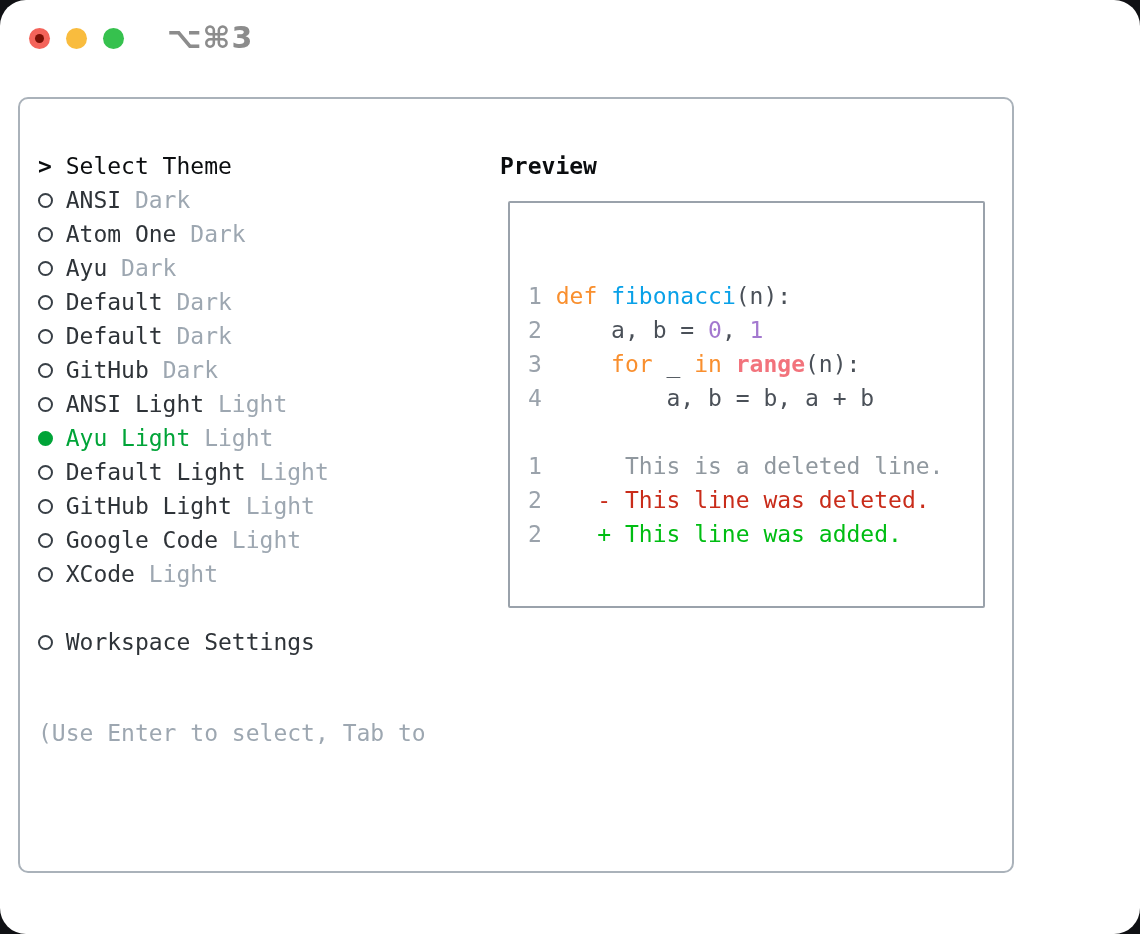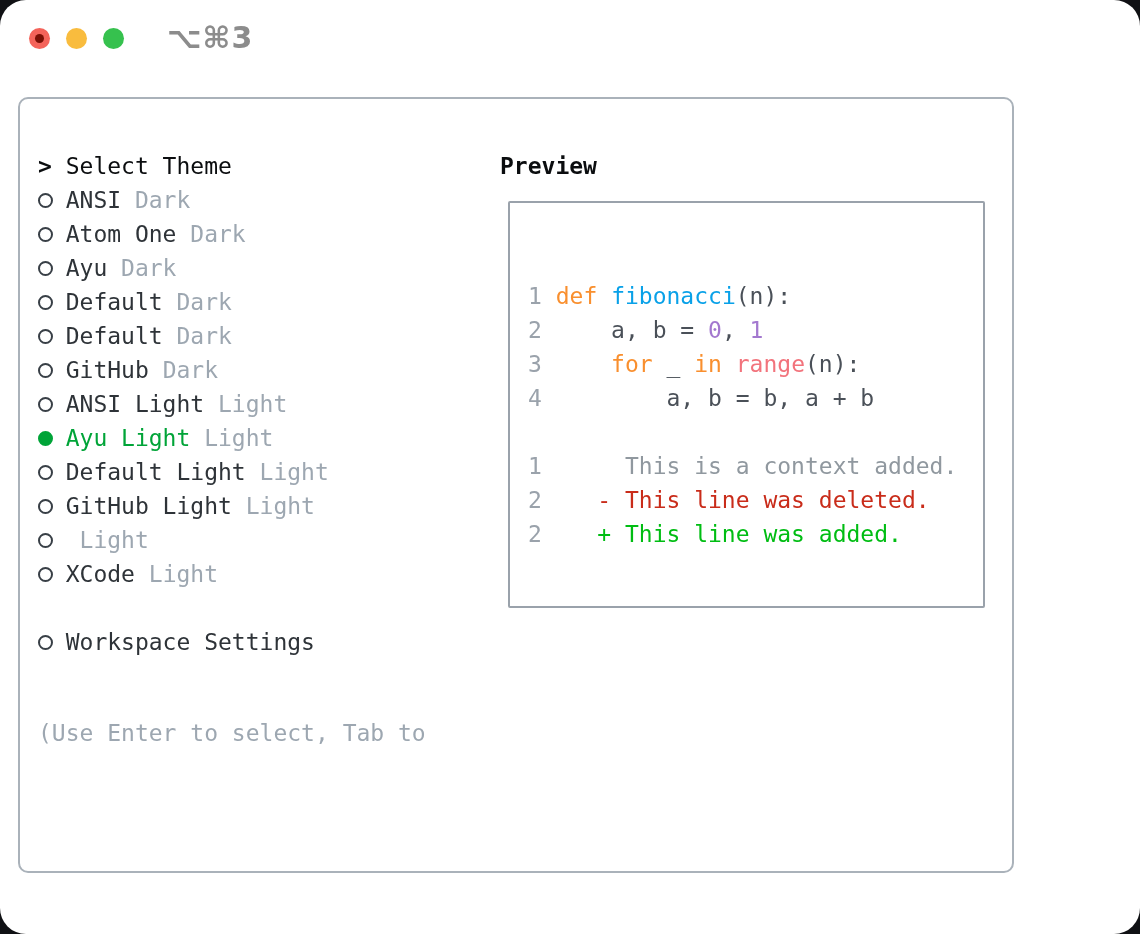--- a/index.html
+++ b/index.html
@@ -58,21 +58,21 @@
   .preview-box{
     position:absolute;left:488px;top:102px;width:477px;height:407px;
     box-sizing:border-box;border:2px solid var(--border-preview);
     border-radius:2px;padding:76px 0 0 18px;overflow:hidden;
   }
   .code-line{height:34px;line-height:34px;white-space:pre;font-size:23px;}
   .c-ln{color:var(--code-line-number);}
   .c-fg{color:var(--code-fg);}
   .c-kw{color:var(--code-keyword);}
   .c-fn{color:var(--code-function);}
-  .c-call{color:var(--code-call);}
+  .c-call{color:var(--code-call);font-weight:bold;}
   .c-num{color:var(--code-number);}
   .c-ctx{color:var(--diff-context);}
   .c-del{color:var(--diff-deleted);margin-top:24px;}
   .c-add{color:var(--diff-added);}
 </style>
 </head>
 <body>
 
 <div class="window">
   <div class="traffic">
@@ -155,20 +155,21 @@
           <span class="marker">
             <span class="radio"></span>
           </span>
           <span class="lbl">GitHub Light</span>
           <span class="variant">Light</span>
         </div>
         <div class="row">
           <span class="marker">
             <span class="radio"></span>
           </span>
+          <span class="lbl">Google Code</span>
           <span class="variant">Light</span>
         </div>
         <div class="row">
           <span class="marker">
             <span class="radio"></span>
           </span>
           <span class="lbl">XCode</span>
           <span class="variant">Light</span>
         </div>
         <div class="row"></div>
@@ -183,18 +184,18 @@
           <span class="lbl">(Use Enter to select, Tab to</span>
         </div>
       </div>
     <div class="preview-label">Preview</div>
     <div class="preview-box">
         <div class="code-line"><span class="c-ln">1</span><span class="c-fg"> </span><span class="c-kw">def</span><span class="c-fg"> </span><span class="c-fn">fibonacci</span><span class="c-fg">(n):</span></div>
         <div class="code-line"><span class="c-ln">2</span><span class="c-fg">     a, b = </span><span class="c-num">0</span><span class="c-fg">, </span><span class="c-num">1</span></div>
         <div class="code-line"><span class="c-ln">3</span><span class="c-fg">     </span><span class="c-kw">for</span><span class="c-fg"> _ </span><span class="c-kw">in</span><span class="c-fg"> </span><span class="c-call">range</span><span class="c-fg">(n):</span></div>
         <div class="code-line"><span class="c-ln">4</span><span class="c-fg">         a, b = b, a + b</span></div>
         <div class="code-line"></div>
-        <div class="code-line"><span class="c-ln">1</span><span class="c-ctx">      This is a context added.</span></div>
+        <div class="code-line"><span class="c-ln">1</span><span class="c-ctx">      This is a deleted line.</span></div>
         <div class="code-line"><span class="c-ln">2</span><span class="c-fg">    </span><span class="c-del">- This line was deleted.</span></div>
         <div class="code-line"><span class="c-ln">2</span><span class="c-fg">    </span><span class="c-add">+ This line was added.</span></div>
       </div>
   </div>
 </div>
 
 </body></html>

